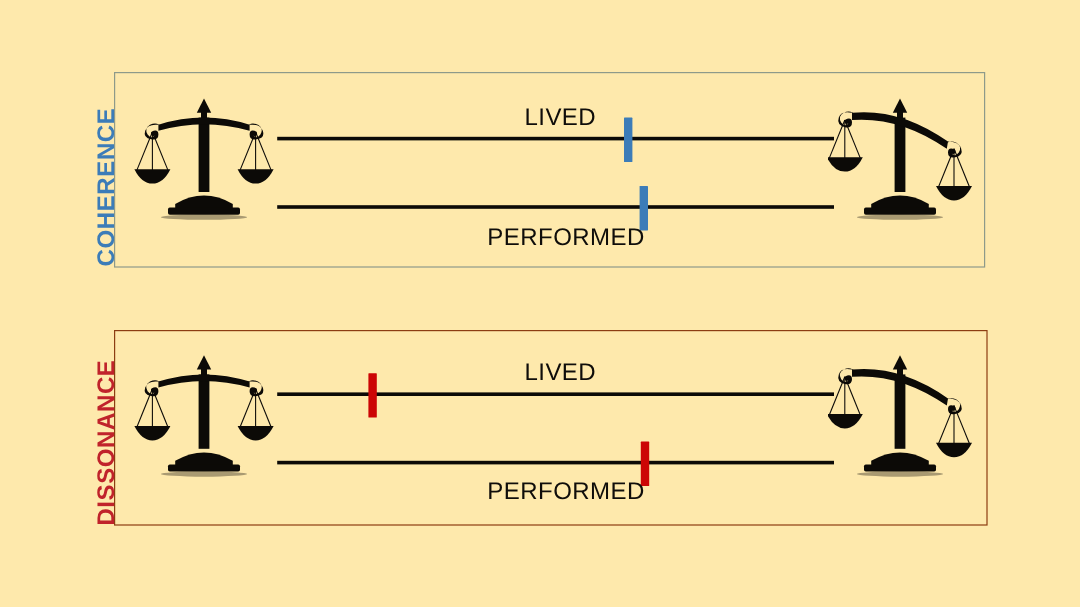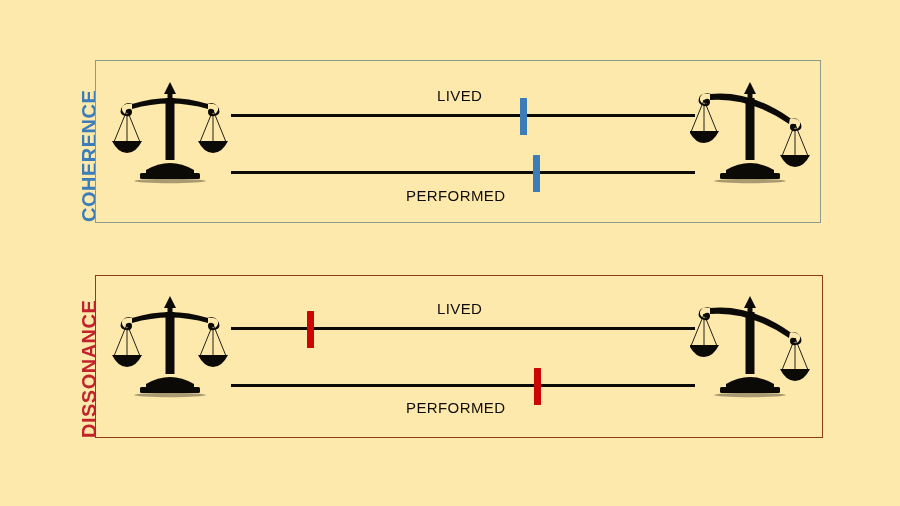--- a/index.html
+++ b/index.html
@@ -97,21 +97,21 @@
   .marker.red  { background: #cc0505; }
 
   #coh-marker-lived      { left: 520px; top: 98px;  }
   #coh-marker-performed  { left: 533px; top: 155px; }
   #dis-marker-lived      { left: 307px; top: 311px; }
   #dis-marker-performed  { left: 534px; top: 368px; }
 
   
   .axis-label {
     position: absolute;
-    font-size: 15px;
+    font-size: 20px;
     color: #0f0d0a;
     letter-spacing: 0.4px;
     white-space: nowrap;
   }
   #coh-text-lived      { left: 437px; top: 87px;  }
   #coh-text-performed  { left: 406px; top: 187px; }
   #dis-text-lived      { left: 437px; top: 300px; }
   #dis-text-performed  { left: 406px; top: 399px; }
 </style>
 </head>

